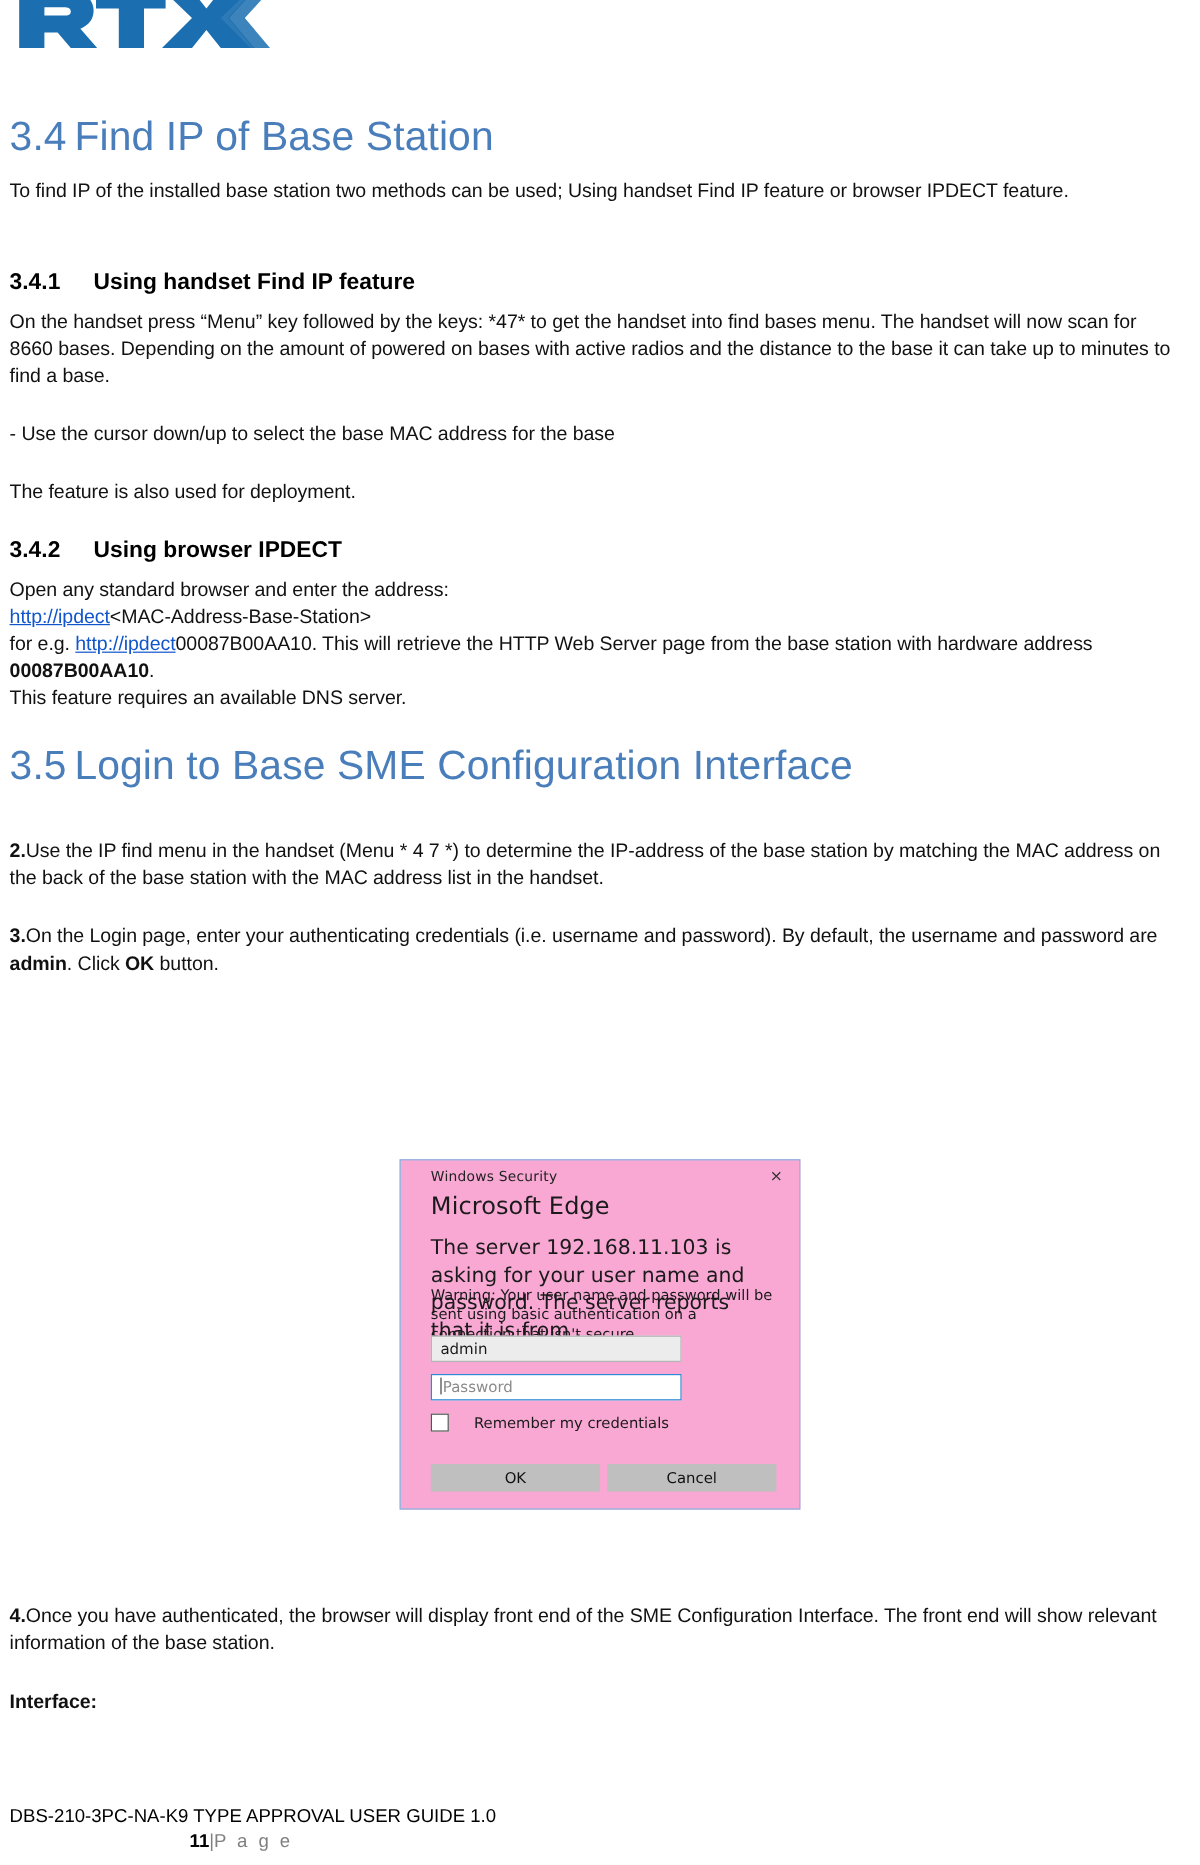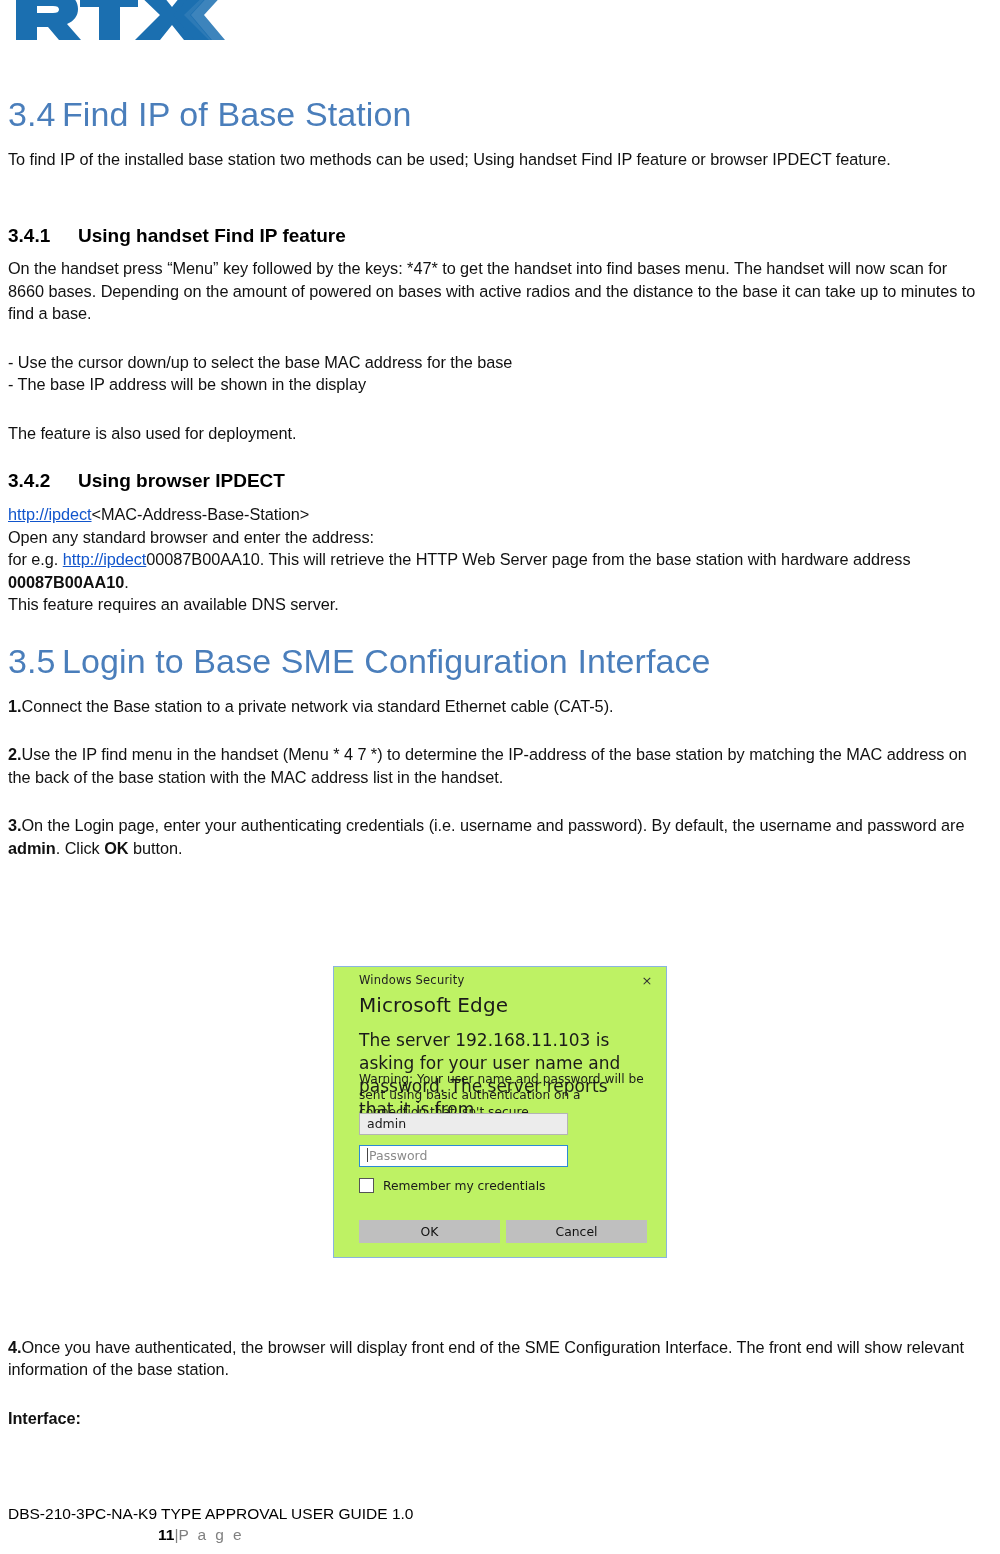--- a/index.html
+++ b/index.html
@@ -93,21 +93,21 @@
 
   .numlead { font-weight: bold; }
 
   
   .dialog {
     position: absolute;
     left: 333px;
     top: 966px;
     width: 334px;
     height: 292px;
-    background: #bef264;
+    background: #f9a8d4;
     border: 1px solid #8ab4e0;
     box-sizing: border-box;
     font-family: "DejaVu Sans", sans-serif;
   }
   .dlg-titlebar {
     position: relative;
     height: 26px;
   }
   .dlg-title {
     position: absolute;
@@ -189,21 +189,21 @@
     vertical-align: -2px;
     margin-right: 1px;
   }
 
   .dlg-check-row {
     position: absolute;
     left: 25px;
     top: 211px;
     display: flex;
     align-items: center;
-    gap: 9px;
+    gap: 21px;
   }
   .dlg-checkbox {
     width: 15px;
     height: 15px;
     background: #ffffff;
     border: 1px solid #555;
     box-sizing: border-box;
     cursor: pointer;
   }
   .dlg-check-label {
@@ -295,44 +295,42 @@
 
     <h3 class="subsec">
       <span class="num">3.4.1</span><span>Using handset Find IP feature</span>
     </h3>
 
     <p class="body">On the handset press “Menu” key followed by the keys: *47* to get the handset into find bases menu. The handset will now scan for 8660 bases. Depending on the amount of powered on bases with active radios and the distance to the base it can take up to minutes to find a base.</p>
 
     <div class="gap-md"></div>
 
     <p class="body">- Use the cursor down/up to select the base MAC address for the base</p>
-    <p class="body">- The base IP address will be shown in the display</p>
 
     <div class="gap-md"></div>
 
     <p class="body">The feature is also used for deployment.</p>
 
     <div class="gap-md"></div>
 
     <h3 class="subsec">
       <span class="num">3.4.2</span><span>Using browser IPDECT</span>
     </h3>
 
+    <p class="body">Open any standard browser and enter the address:</p>
     <p class="body"><a class="link" href="#">http://ipdect</a><span>&lt;MAC-Address-Base-Station&gt;</span></p>
-    <p class="body">Open any standard browser and enter the address:</p>
     <p class="body"><span>for e.g. </span><a class="link" href="#">http://ipdect</a><span>00087B00AA10. This will retrieve the HTTP Web Server page from the base station with hardware address </span><b>00087B00AA10</b><span>.</span></p>
     <p class="body">This feature requires an available DNS server.</p>
 
     <div class="gap-md"></div>
 
     <h2 class="sec">
       <span class="num">3.5</span><span>Login to Base SME Configuration Interface</span>
     </h2>
 
-    <p class="body"><b class="numlead">1.</b><span>Connect the Base station to a private network via standard Ethernet cable (CAT-5).</span></p>
 
     <div class="gap-md"></div>
 
     <p class="body"><b class="numlead">2.</b><span>Use the IP find menu in the handset (Menu * 4 7 *) to determine the IP-address of the base station by matching the MAC address on the back of the base station with the MAC address list in the handset.</span></p>
 
     <div class="gap-md"></div>
 
     <p class="body"><b class="numlead">3.</b><span>On the Login page, enter your authenticating credentials (i.e. username and password). By default, the username and password are </span><b>admin</b><span>. Click </span><b>OK</b><span> button.</span></p>
 
   </div>

